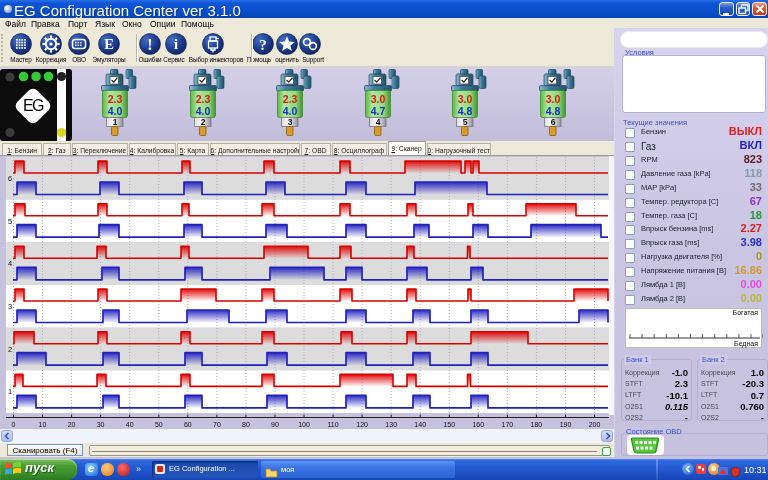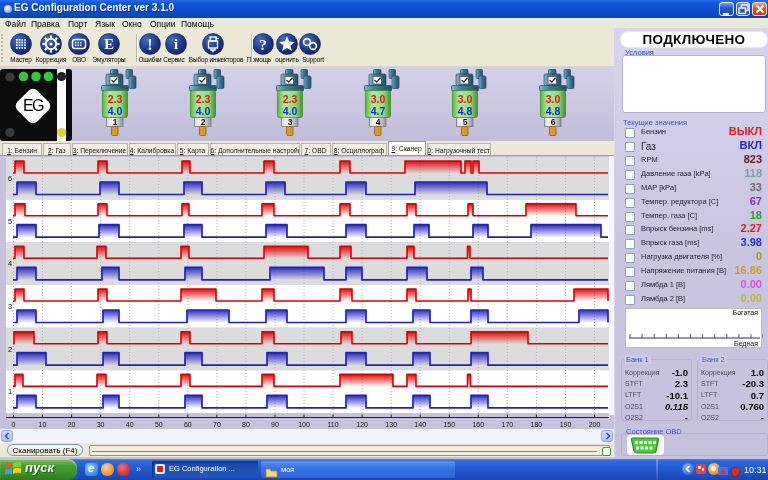--- a/index.html
+++ b/index.html
@@ -1,20 +1,20 @@
 <!DOCTYPE html>
 <html><head><meta charset="utf-8"><style>
 *{margin:0;padding:0;box-sizing:border-box;}
 body{width:768px;height:480px;position:relative;overflow:hidden;font-family:"Liberation Sans",sans-serif;background:#ece9d8;}
 .abs{position:absolute;}
 </style></head><body>
 
 <div class="abs" style="left:0;top:0;width:768px;height:18px;background:linear-gradient(180deg,#2a6fe8 0%,#0f54d6 18%,#0b4fce 60%,#0845b6 100%);">
 <div class="abs" style="left:4px;top:5px;width:8px;height:8px;border-radius:4px;background:radial-gradient(circle at 35% 35%,#fdfdff,#a8b4d8 60%,#6a7aa8);"></div>
-<div class="abs" style="left:14px;top:1.5px;font-size:10px;font-weight:bold;color:#fff;text-shadow:1px 1px 1px #0a3a8c;">EG Configuration Center ver 3.1.0</div>
+<div class="abs" style="left:14px;top:1.5px;font-size:15px;font-weight:normal;color:#fff;text-shadow:1px 1px 1px #0a3a8c;">EG Configuration Center ver 3.1.0</div>
 <div class="abs" style="left:719px;top:2px;width:14.5px;height:14px;border-radius:3px;border:1px solid #eef;background:linear-gradient(180deg,#7a9ef0,#2b59c8 40%,#1e48b0);">
       <div class="abs" style="left:2.5px;top:9.5px;width:6px;height:2.2px;background:#fff;"></div>
     </div>
 <div class="abs" style="left:735.5px;top:2px;width:14.5px;height:14px;border-radius:3px;border:1px solid #eef;background:linear-gradient(180deg,#7a9ef0,#2b59c8 40%,#1e48b0);">
 <svg width="12" height="11" style="position:absolute;left:1px;top:1px;">
         <rect x="3.5" y="1" width="6.5" height="5.5" fill="none" stroke="#fff" stroke-width="1.4"></rect>
         <rect x="1" y="4" width="6.5" height="5.5" fill="#2b59c8" stroke="#fff" stroke-width="1.4"></rect>
       </svg>
     </div>
 <div class="abs" style="left:752px;top:2px;width:14.5px;height:14px;border-radius:3px;border:1px solid #f4e0d0;background:linear-gradient(180deg,#f0a080,#dd5a33 40%,#c03a18);">
@@ -428,21 +428,20 @@
 <text x="14" y="33.5" text-anchor="middle" font-family="Liberation Sans, sans-serif" font-size="10.5" font-weight="bold" fill="#e01616">3.0</text>
 <text x="14" y="45.5" text-anchor="middle" font-family="Liberation Sans, sans-serif" font-size="10.5" font-weight="bold" fill="#1430c8">4.8</text>
 <text x="14" y="56" text-anchor="middle" font-family="Liberation Sans, sans-serif" font-size="8.5" font-weight="bold" fill="#111">6</text>
 </svg></div>
 
 </div>
 
 <div class="abs" style="left:614px;top:28px;width:154px;height:431px;background:linear-gradient(180deg,#d8d4ee 0%,#cac6e2 50%,#c6c2de 100%);border-left:1px solid #d8d4ec;">
 
   <div class="abs" style="left:5px;top:3px;width:148px;height:17px;background:#fff;border-radius:8px;border:1px solid #e8e8f4;"></div>
-  <div class="abs" style="left:5px;top:4px;width:148px;text-align:center;font-size:13.5px;font-weight:bold;letter-spacing:0.3px;color:#000;">ПОДКЛЮЧЕНО</div>
 
   <div class="abs" style="left:7px;top:27px;width:144px;height:58px;background:#fff;border:1px solid #b4b0d2;border-radius:3px;"></div>
   <div class="abs" style="left:10px;top:20px;font-size:7.5px;color:#3a50c8;background:transparent;">Условия</div>
 
   <div class="abs" style="left:8px;top:90px;font-size:7.5px;color:#3a50c8;">Текущие значения</div>
   <div style="position:absolute;left:9.5px;top:100.3px;width:10px;height:10px;background:#fff;border:1px solid #8fa0bc;border-radius:1px;"></div>
 <div style="position:absolute;left:26px;top:99.3px;font-size:7.5px;color:#1c1c30;white-space:nowrap;">Бензин</div>
 <div style="position:absolute;left:60px;top:97.3px;width:87px;text-align:right;font-size:11px;font-weight:bold;color:#e02020;">ВЫКЛ</div>
     <div style="position:absolute;left:9.5px;top:114.2px;width:10px;height:10px;background:#fff;border:1px solid #8fa0bc;border-radius:1px;"></div>
 <div style="position:absolute;left:26px;top:113.2px;font-size:10px;color:#1c1c30;white-space:nowrap;">Газ</div>
@@ -766,21 +765,21 @@
       </svg>
     </div>
 <div class="abs" style="left:601px;top:1px;width:12px;height:12px;border-radius:3px;background:linear-gradient(180deg,#cfdafc,#aebef2);border:1px solid #98a8d8;">
       <svg width="10" height="10" style="position:absolute;left:1px;top:0;">
         <path d="M3.5 2 L6.5 5 L3.5 8" fill="none" stroke="#3a55a0" stroke-width="1.6"></path>
       </svg>
     </div>
 </div>
 
 <div class="abs" style="left:0;top:443px;width:614px;height:14px;background:#ece9d8;">
-<div class="abs" style="left:7px;top:1px;width:76px;height:12px;background:linear-gradient(180deg,#fefefb,#e8e4d4);border:1px solid #7a96c8;border-radius:6px;text-align:center;font-size:8px;line-height:11px;color:#000;">Сканировать (F4)</div>
+<div class="abs" style="left:7px;top:1px;width:76px;height:12px;background:linear-gradient(180deg,#fefefb,#e8e4d4);border:1px solid #7a96c8;border-radius:0;text-align:center;font-size:8px;line-height:11px;color:#000;">Сканировать (F4)</div>
 <div class="abs" style="left:89px;top:2px;width:521px;height:11px;background:#f2eedd;border:1px solid #9a968a;border-radius:2px;">
 <div class="abs" style="left:2px;top:4.5px;width:505px;height:1px;background:#8a867a;"></div>
 <div class="abs" style="left:512px;top:0.5px;width:9px;height:9px;background:#f4fbf2;border:1.5px solid #3e9a4c;border-radius:2px;"></div>
 </div>
 </div>
 <div class="abs" style="left:0;top:457px;width:768px;height:2px;background:#c6c2de;"></div>
 
 <div class="abs" style="left:0;top:459px;width:768px;height:21px;background:linear-gradient(180deg,#4a8af2 0%,#3169e0 8%,#2258cf 45%,#1c4cc0 80%,#1545b4 100%);">
 <div class="abs" style="left:0;top:0;width:77px;height:21px;border-radius:0 9px 9px 0;background:linear-gradient(180deg,#7fc25e 0%,#48a035 30%,#3a8f2a 70%,#2d7a20 100%);box-shadow:inset 0 1px 1px #b8e0a0;">
 <div class="abs" style="left:4px;top:2px;"><svg width="18" height="16" viewBox="0 0 18 16">

